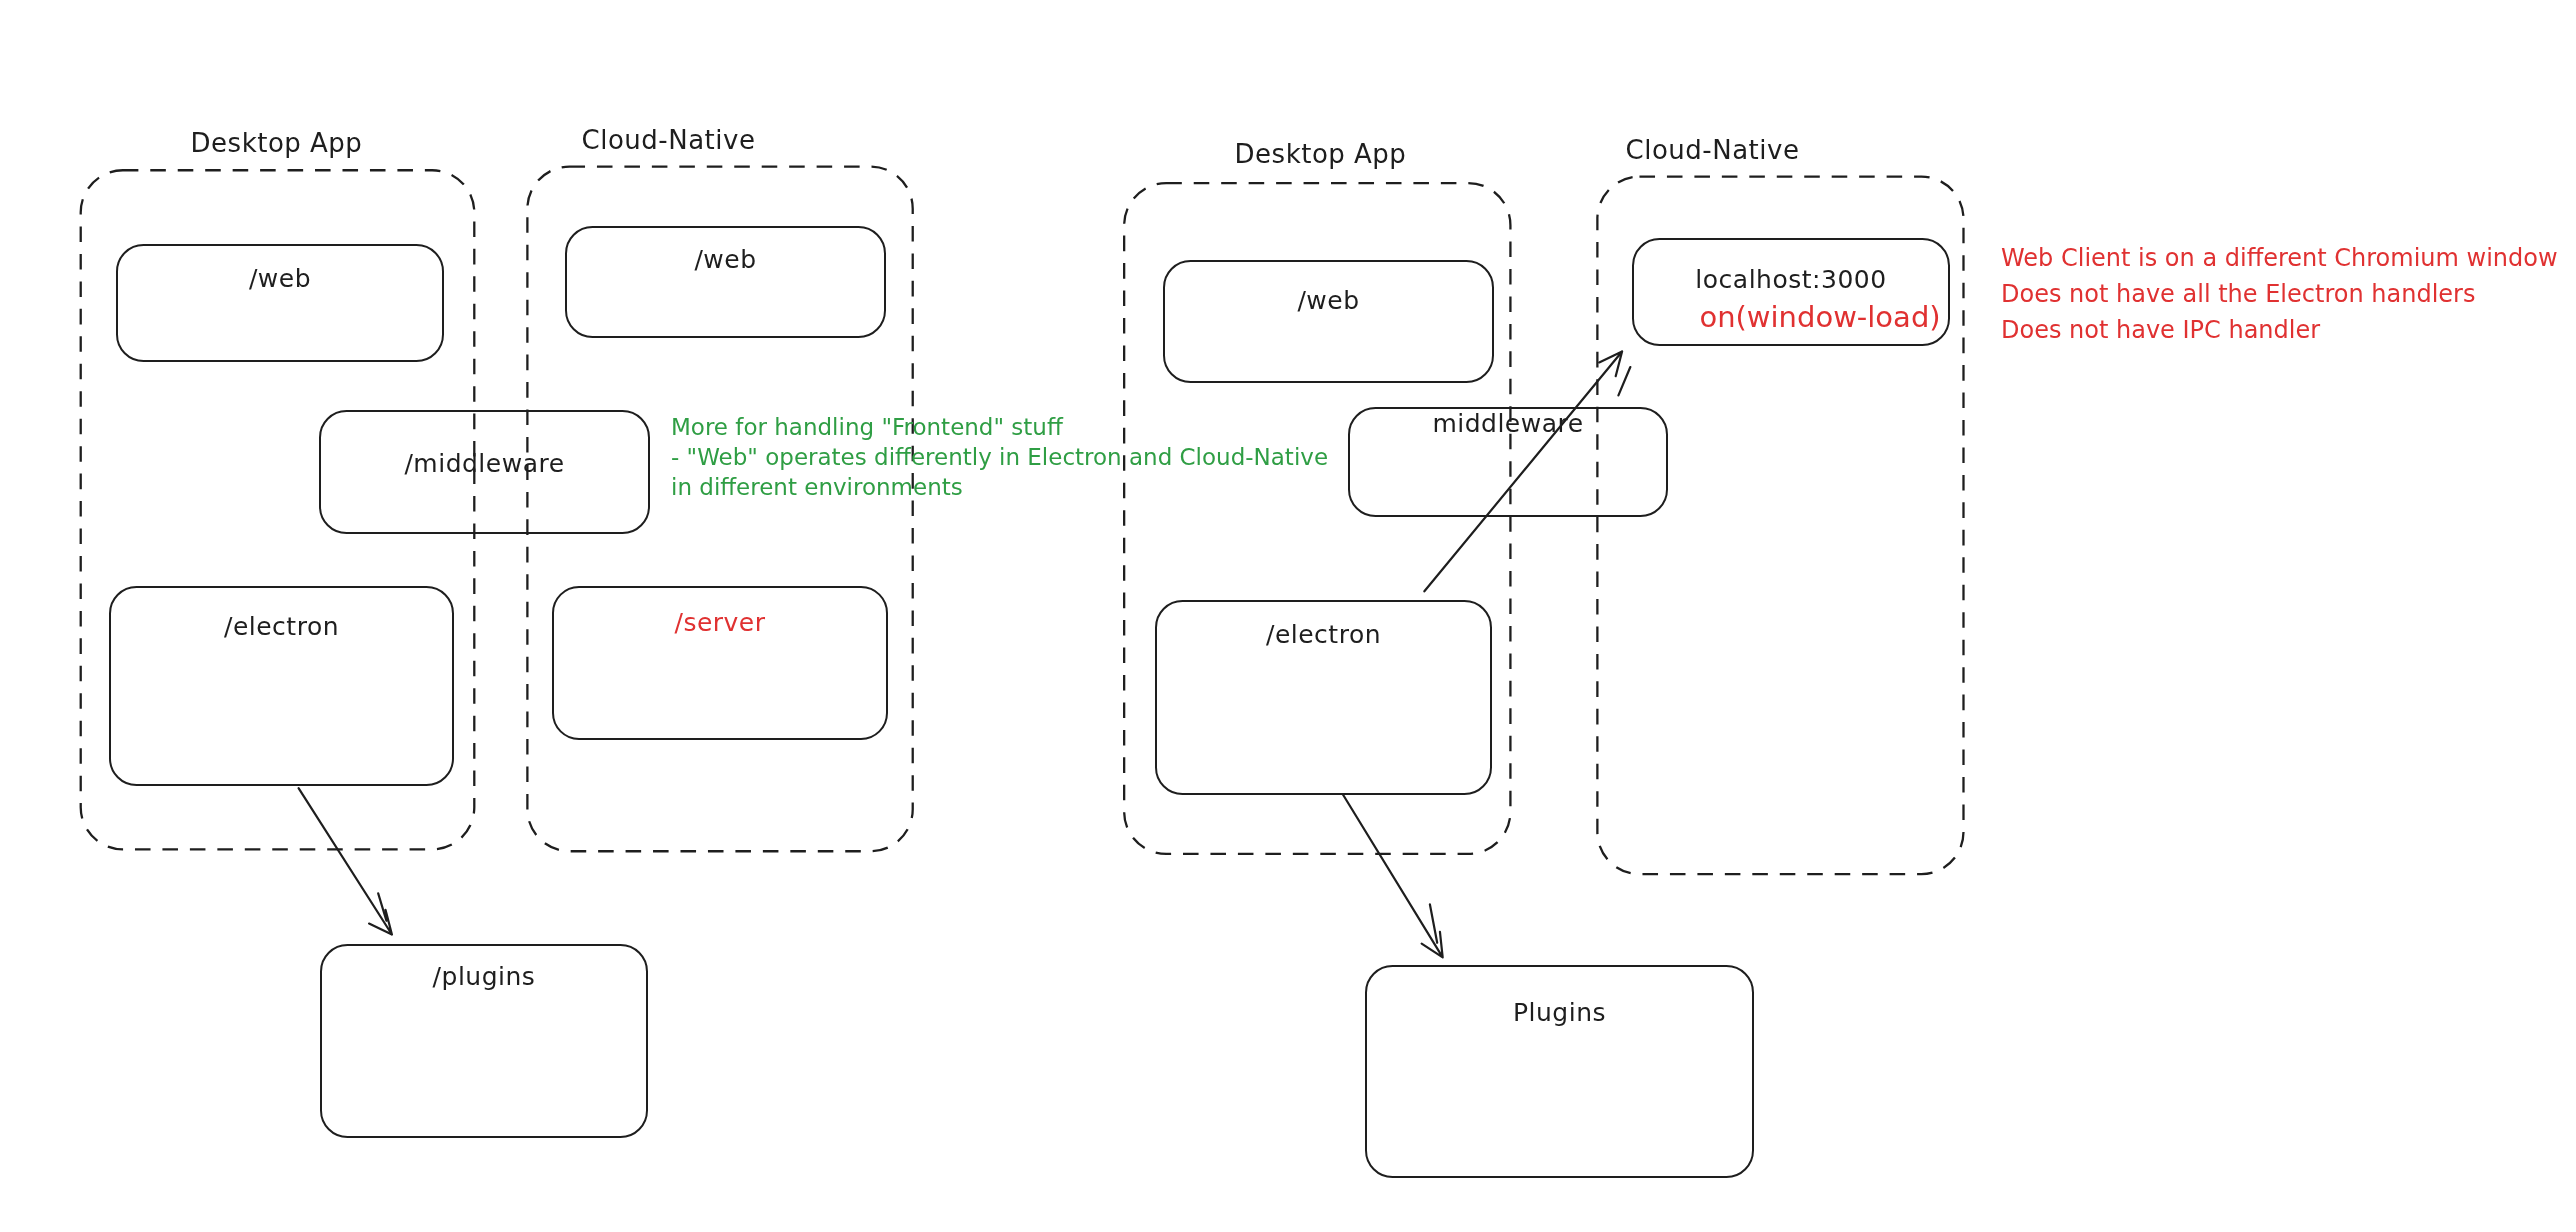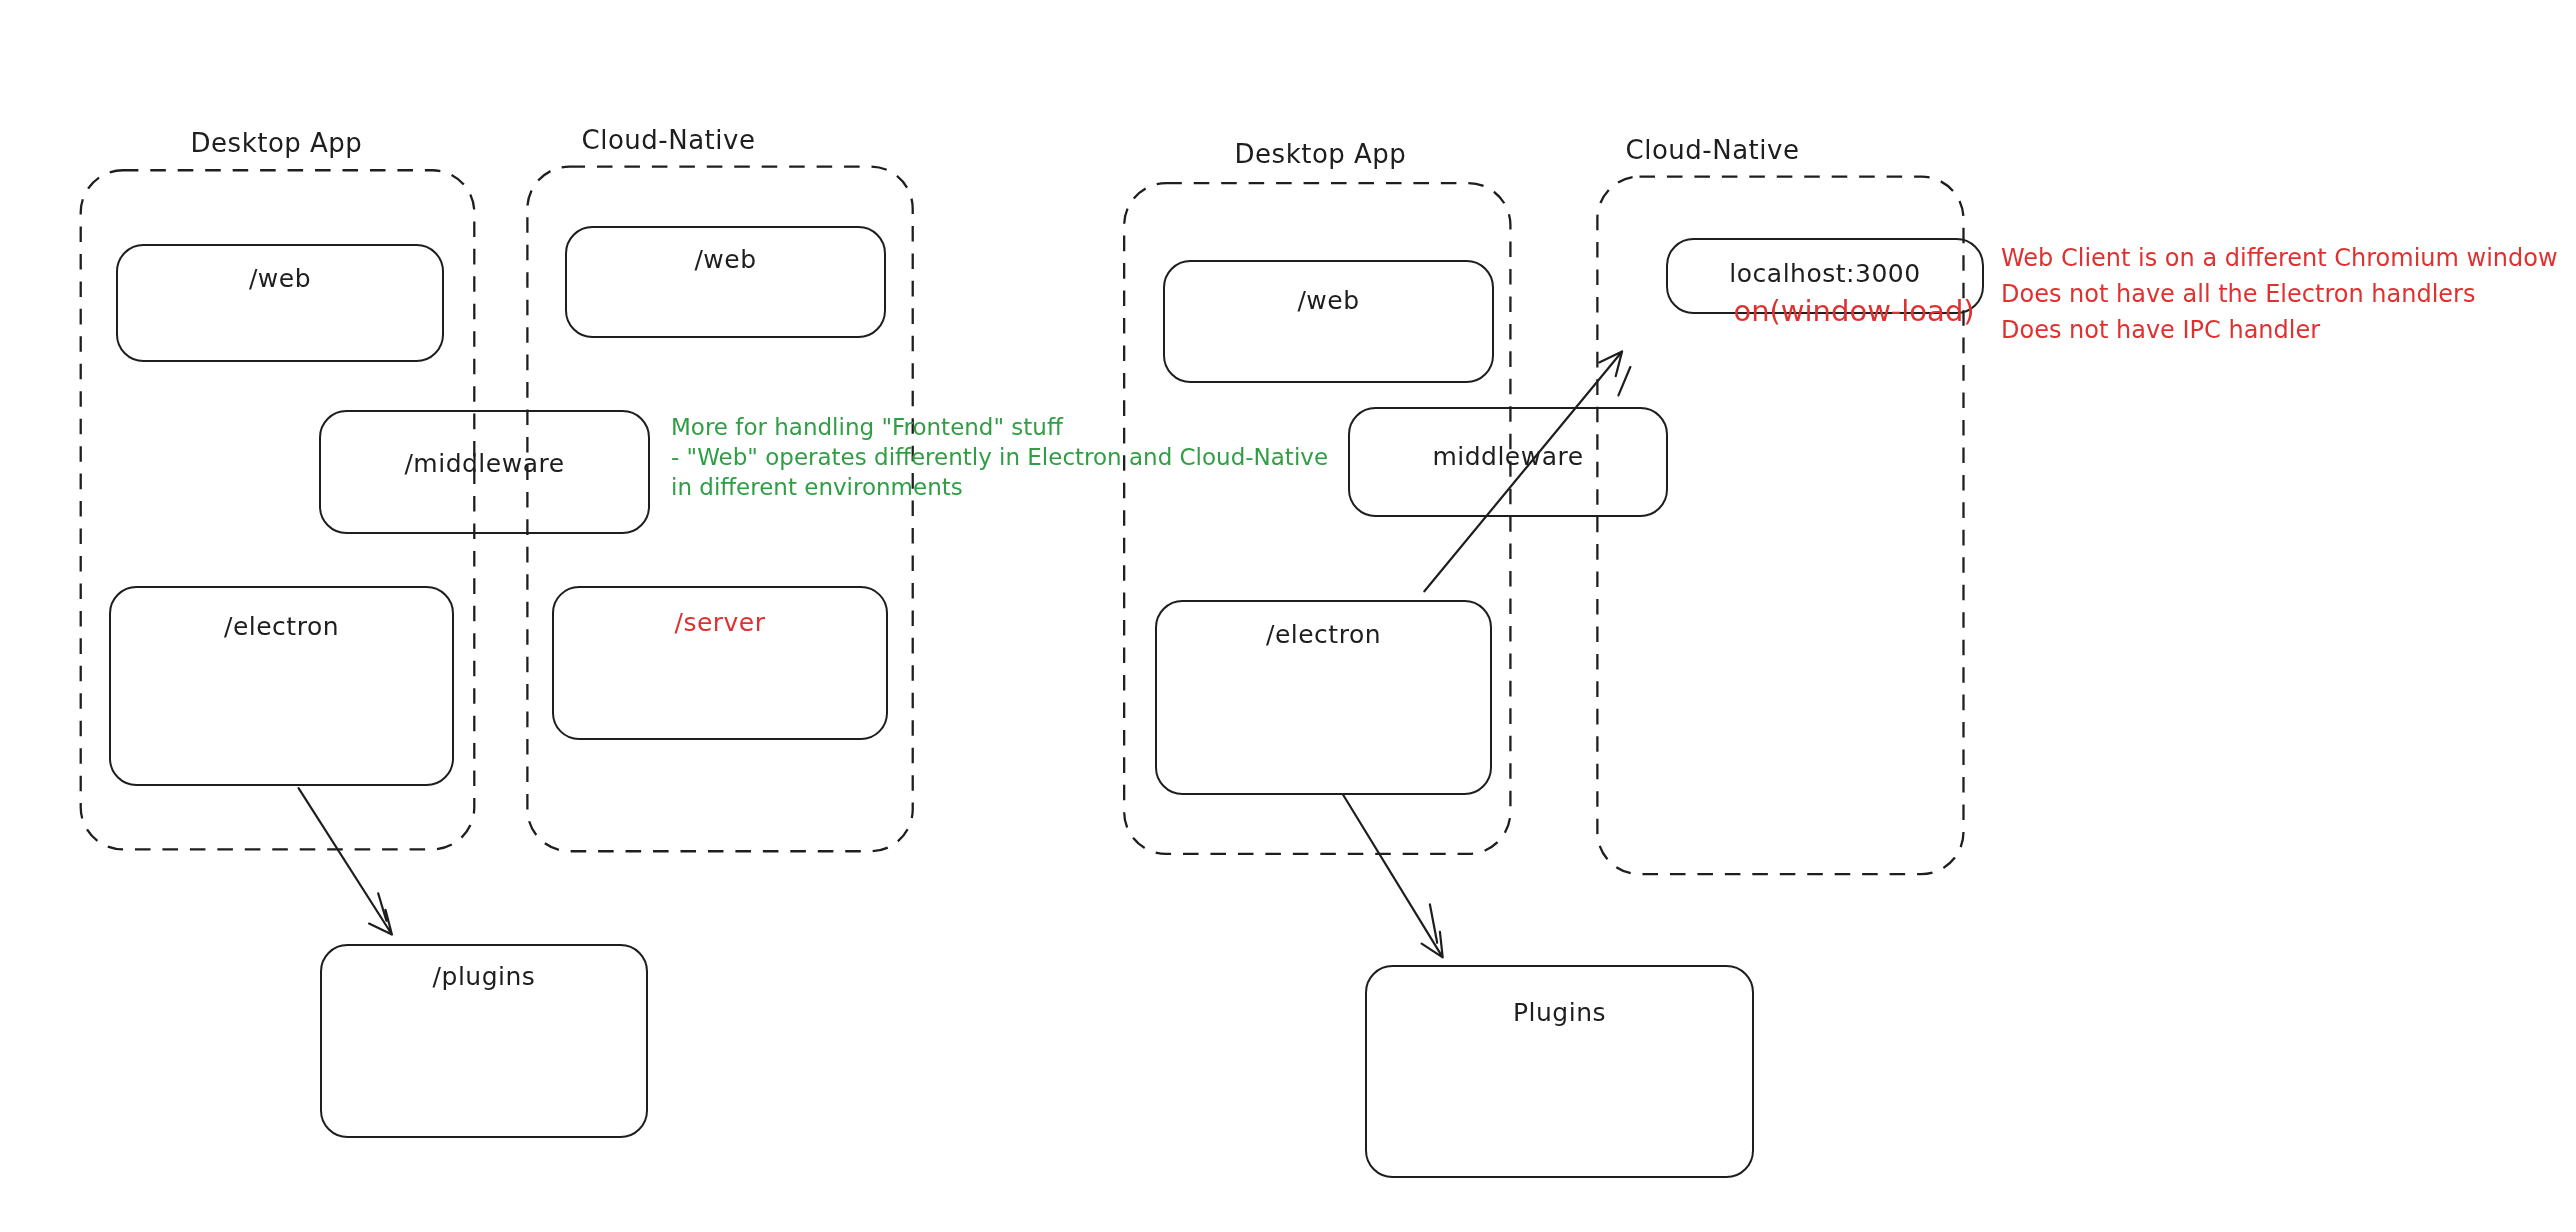--- a/index.html
+++ b/index.html
@@ -79,29 +79,29 @@
   </div>
 
   <div class="container-label" style="left:1183px;top:139px;">Desktop App</div>
 
   <div class="container-label" style="left:1575px;top:135px;">Cloud-Native</div>
 
   <div class="box" style="left:1163px;top:260px;width:331px;height:123px;padding-top:24px;">
     <span class="box-label">/web</span>
   </div>
 
-  <div class="box" style="left:1348px;top:407px;width:320px;height:110px;padding-top:33px;">
+  <div class="box" style="left:1348px;top:407px;width:320px;height:110px;">
     <span class="box-label">middleware</span>
   </div>
 
   <div class="box" style="left:1155px;top:600px;width:337px;height:195px;padding-top:18.3px;">
     <span class="box-label">/electron</span>
   </div>
 
-  <div class="box" style="left:1666px;top:238px;width:318px;height:76px;padding-top:19px;">
+  <div class="box" style="left:1632px;top:238px;width:318px;height:108px;padding-top:25px;">
     <span class="box-label">localhost:3000</span>
     <span class="subtitle red-text">on(window-load)</span>
   </div>
 
   <div class="box" style="left:1365px;top:965px;width:389px;height:213px;padding-top:31px;">
     <span class="box-label">Plugins</span>
   </div>
 
   <div class="note red-note" style="left:2001px;top:240px;">
     <div class="line">Web Client is on a different Chromium window</div>

